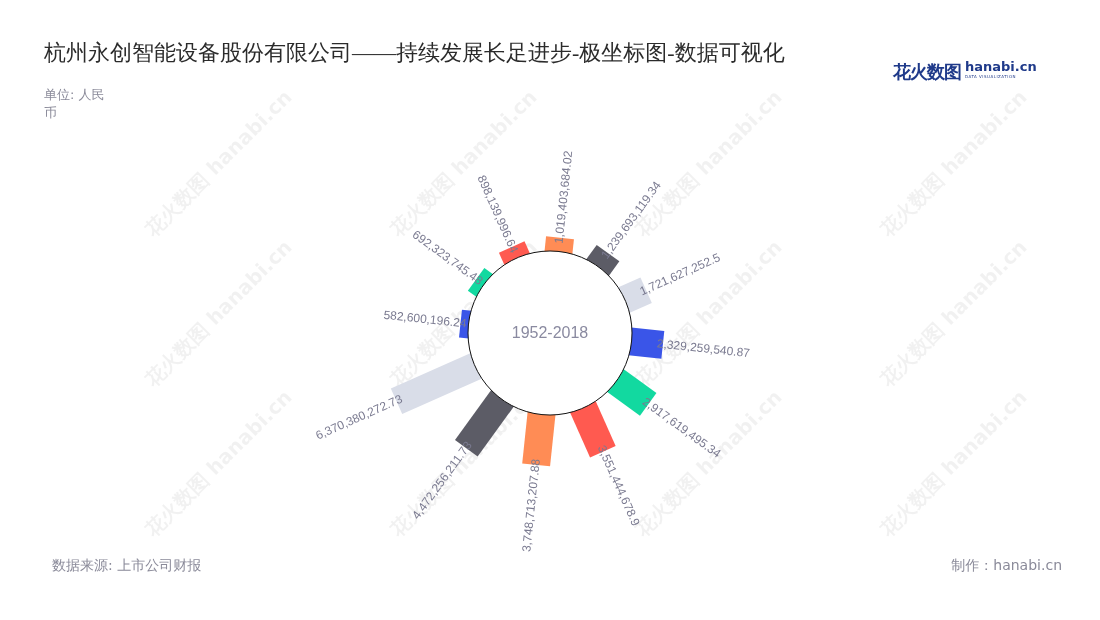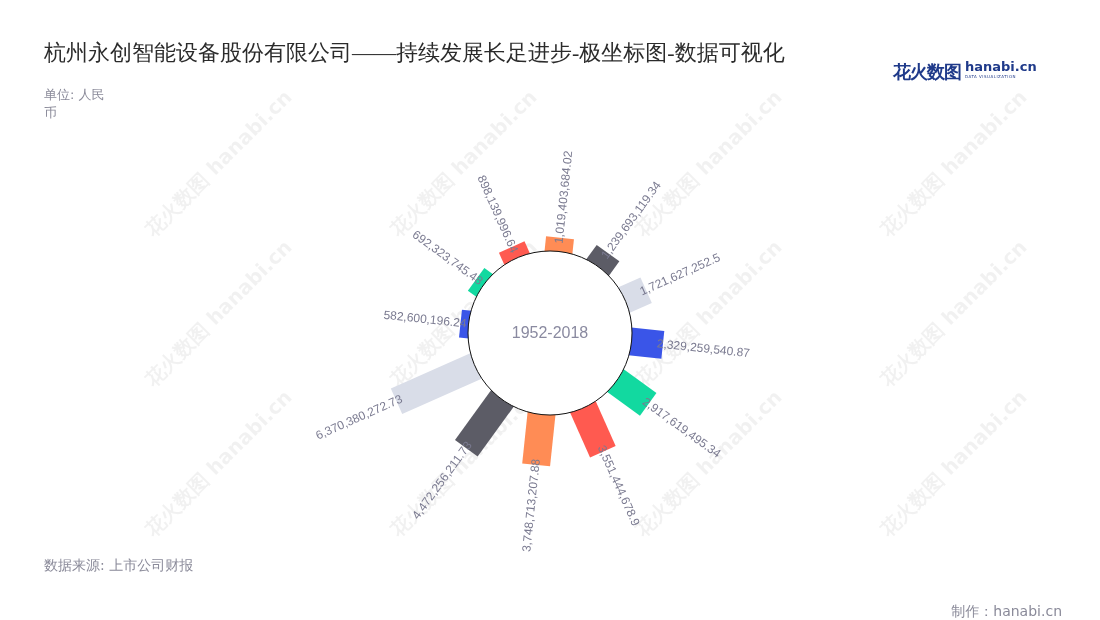--- a/index.html
+++ b/index.html
@@ -8,22 +8,22 @@
   .title { position: absolute; left: 44px; top: 38px; width: 770px; font-size: 22px;
            line-height: 30px; color: #2b2b2b; font-family: Liberation Serif, serif; }
   .unit { position: absolute; left: 44px; top: 86px; width: 70px; font-size: 13px;
           line-height: 18px; color: #8a8a99; }
   .logo { position: absolute; left: 893px; top: 60px; display: flex; align-items: flex-start; }
   .logo-cn { font-size: 18px; font-weight: bold; color: #1f3a8a; letter-spacing: -1px; }
   .logo-cn .light { font-weight: bold; }
   .logo-en { margin-left: 4px; display: flex; flex-direction: column; }
   .logo-en .main { font-size: 13px; font-weight: bold; color: #1f3a8a; line-height: 14px; }
   .logo-en .sub { font-size: 4px; color: #1f3a8a; letter-spacing: 0.5px; line-height: 6px; }
-  .footer-left { position: absolute; left: 44px; top: 557px; font-size: 14px; color: #8a8a99; }
-  .footer-right { position: absolute; right: 38px; top: 557px; font-size: 14px; color: #8a8a99; margin-top: 46px; }
+  .footer-left { position: absolute; left: 52px; top: 557px; font-size: 14px; color: #8a8a99; }
+  .footer-right { position: absolute; right: 38px; top: 557px; font-size: 14px; color: #8a8a99; }
   svg.chart { position: absolute; left: 0; top: 0; }
   .wm { position: absolute; font-size: 20px; color: #000; opacity: 0.05; transform: rotate(-45deg);
         white-space: nowrap; font-weight: bold; }
 </style>
 </head>
 <body>
 
 <div class="title">杭州永创智能设备股份有限公司——持续发展长足进步-极坐标图-数据可视化</div>
 <div class="unit">单位: 人民币</div>
 

